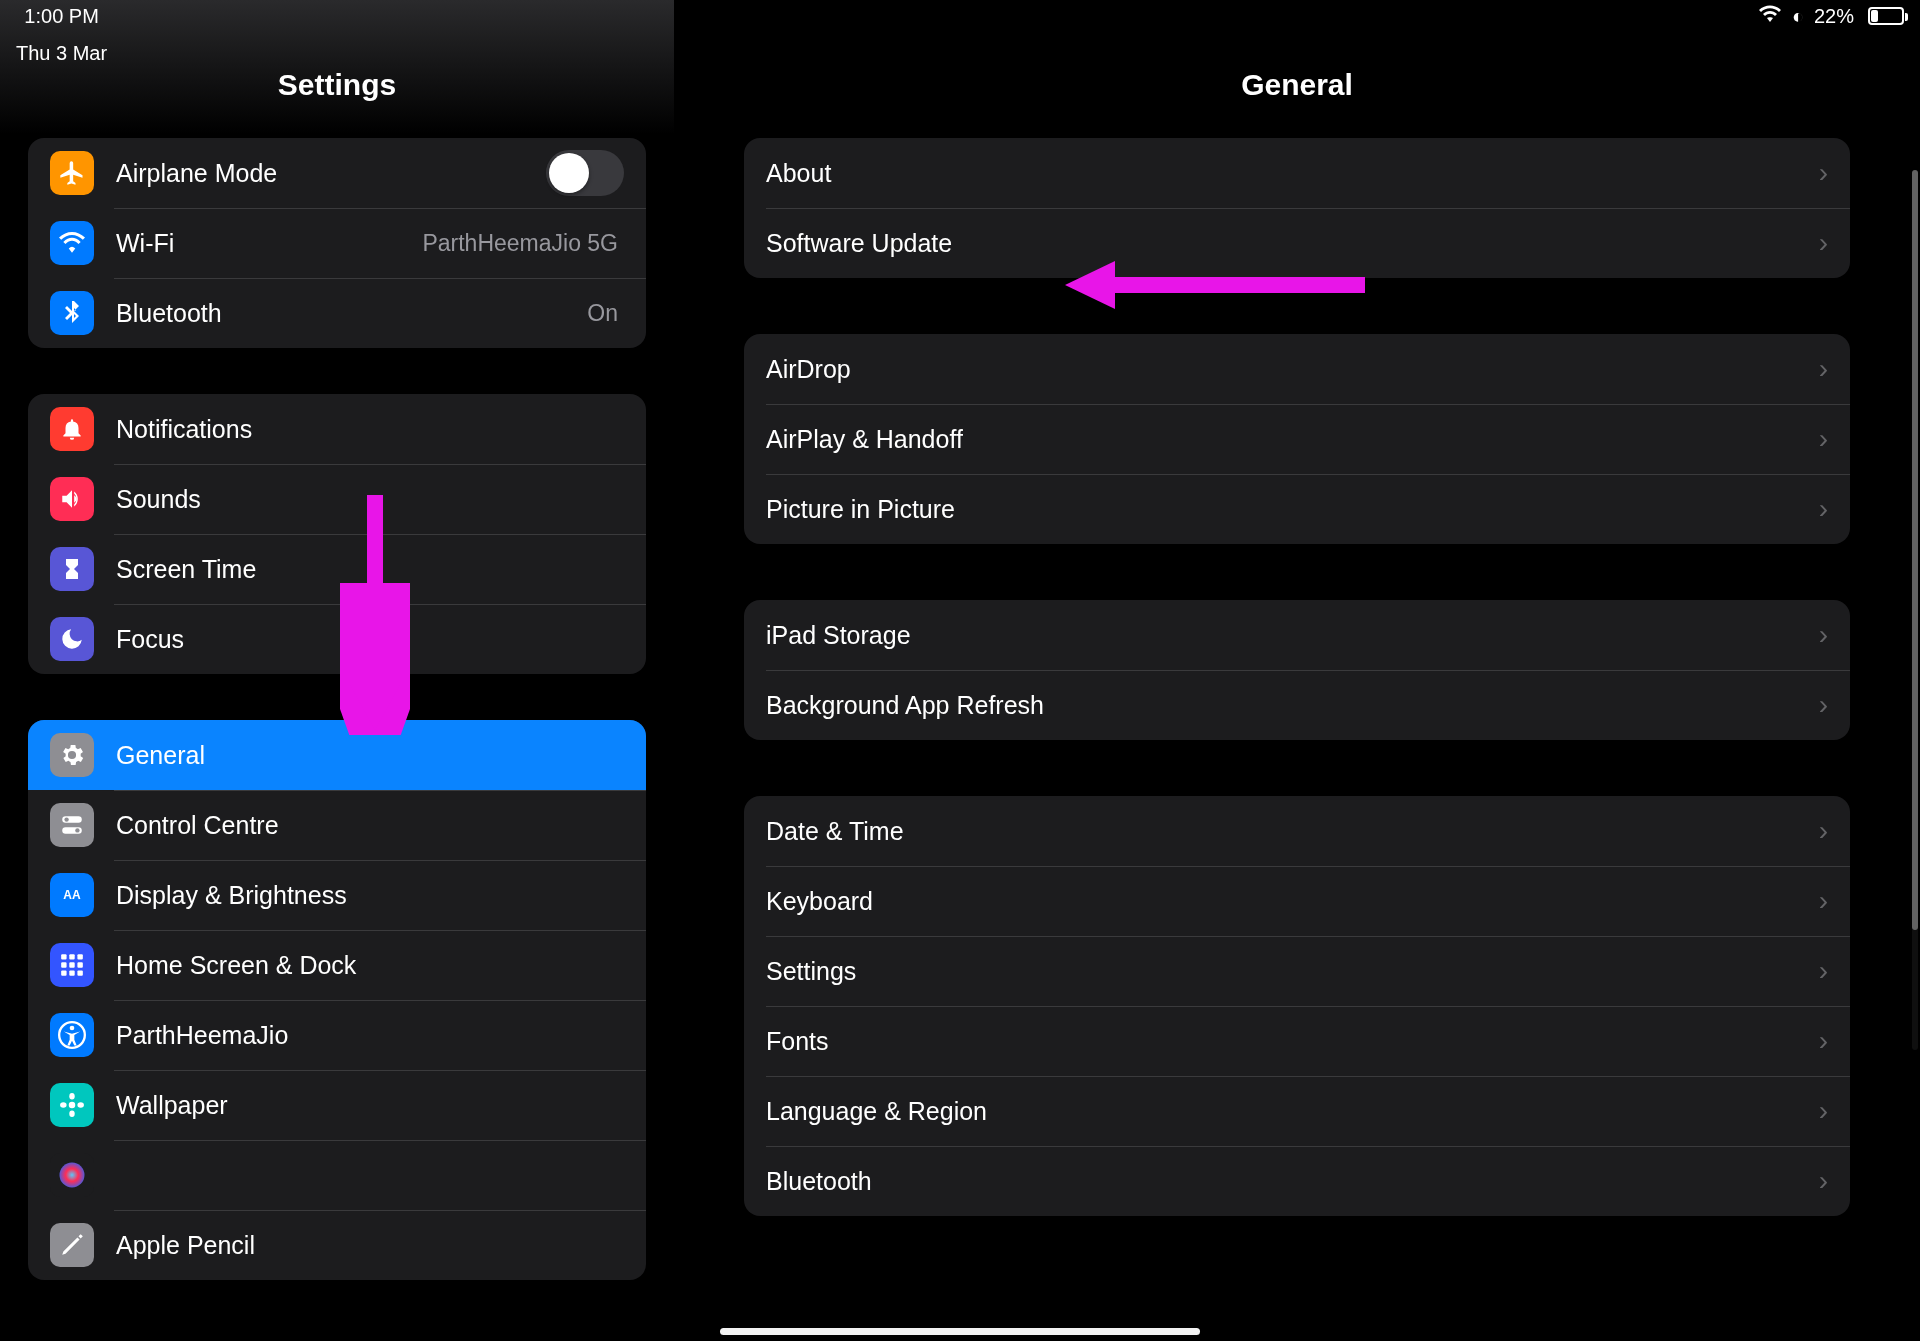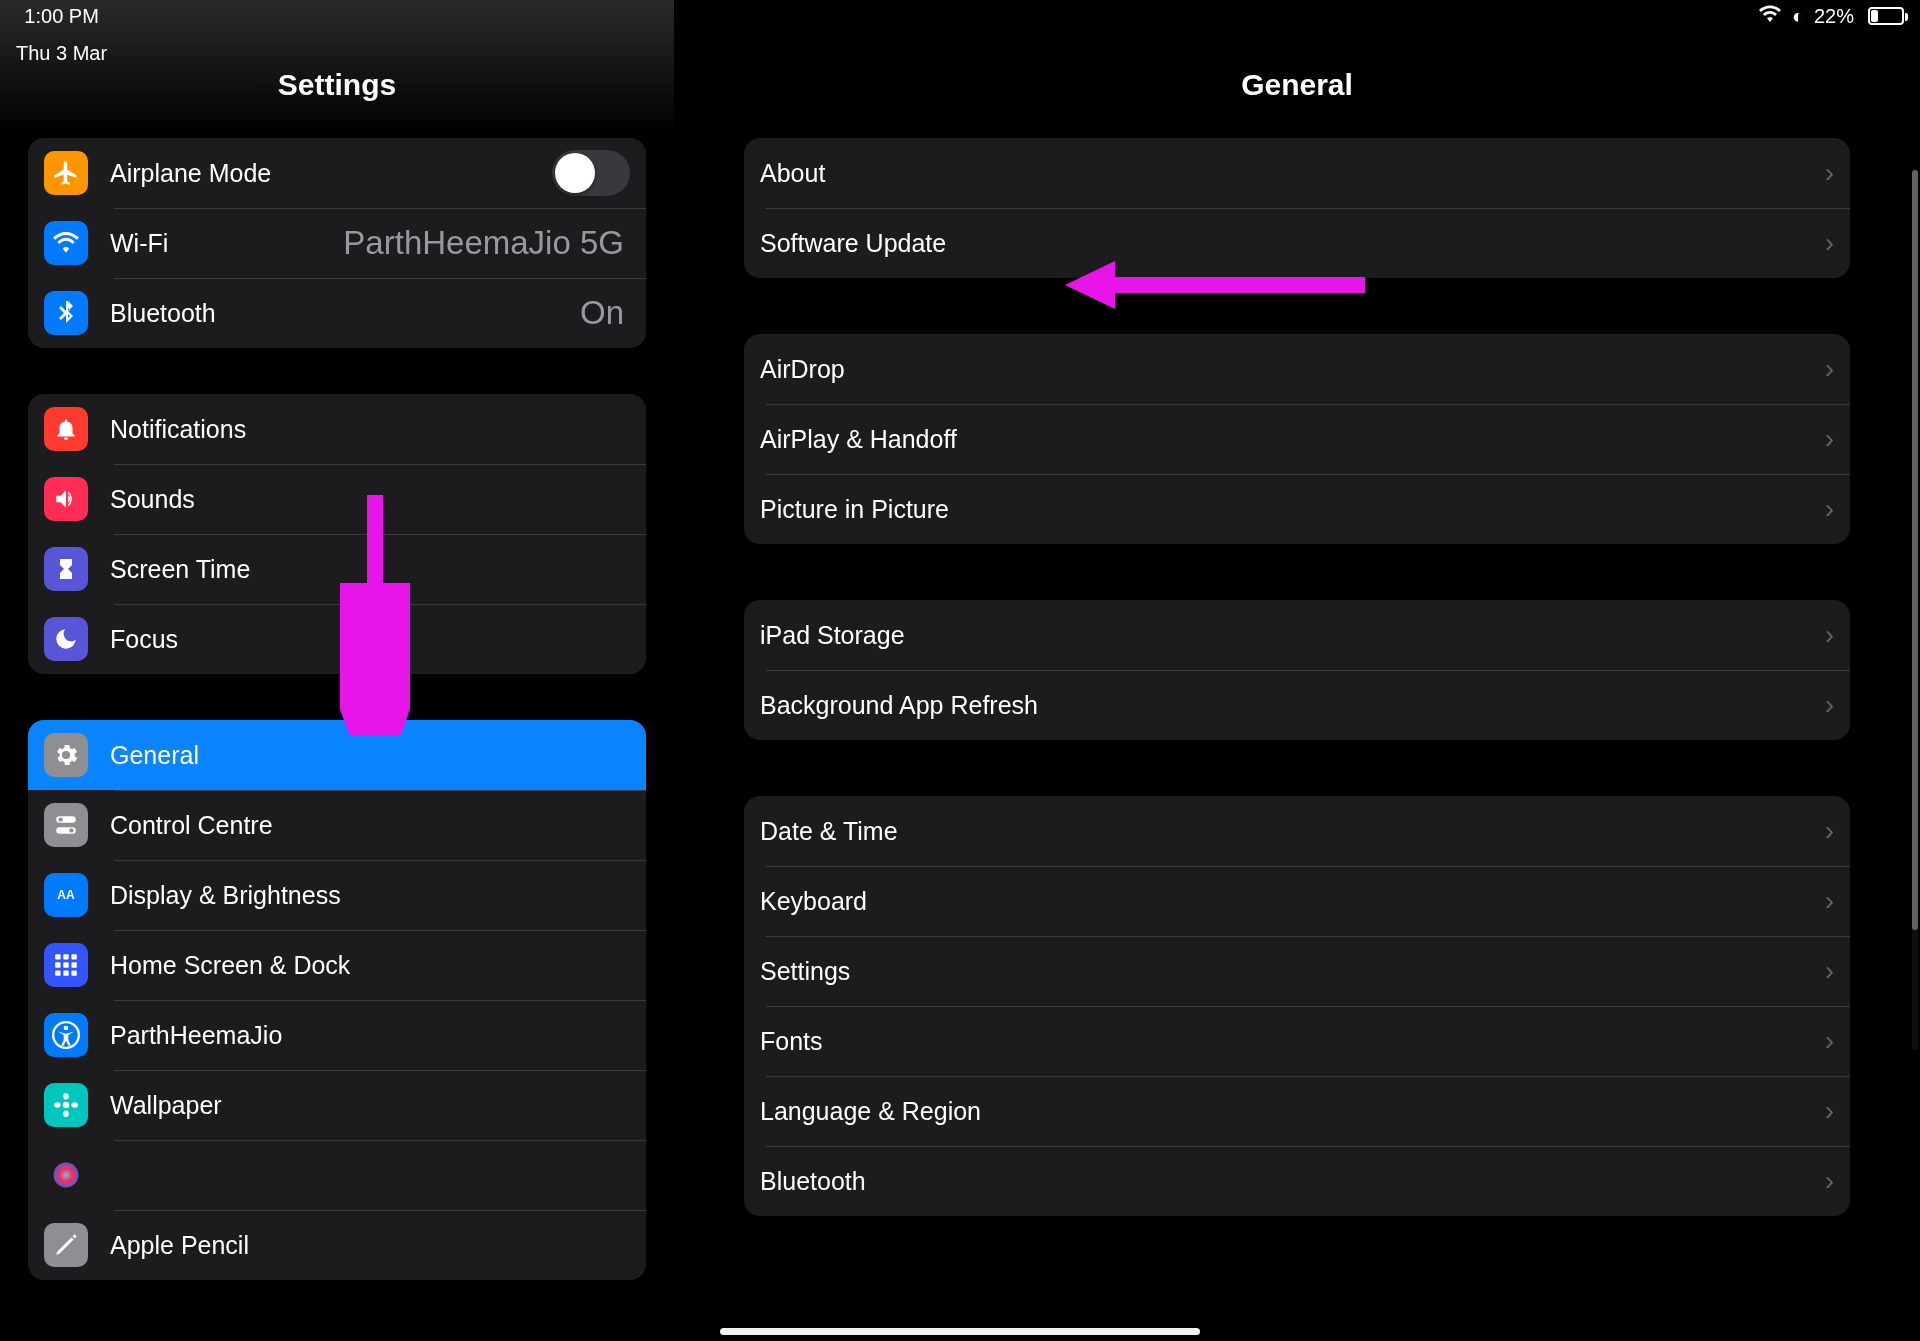--- a/index.html
+++ b/index.html
@@ -17,26 +17,26 @@
   .battery-fill { position:absolute; left:1px; top:1px; bottom:1px; width:22%; background:#fff; border-radius:2px; }
 
   
   .sidebar { position: absolute; left: 0; top: 0; width: 674px; height: 100%; background: linear-gradient(#2a2a2c 0%, #000 10%, #000 100%); padding-top: 40px; }
   .detail  { position: absolute; left: 674px; right:0; top: 0; height: 100%; background: #000; padding-top: 40px; }
   .sidebar-title { text-align: center; font-size: 30px; font-weight: 600; padding: 28px 0 36px; }
   .detail-title { text-align: center; font-size: 30px; font-weight: 600; padding: 28px 0 36px; }
 
   .group { margin: 0 28px 46px; background: #1c1c1e; border-radius: 16px; overflow: hidden; }
   .detail .group { margin: 0 70px 56px; }
-  .row { display: flex; align-items: center; height: 70px; padding: 0 16px; position: relative; font-size: 25px; cursor: pointer; }
+  .row { display: flex; align-items: center; height: 70px; padding: 0 22px; position: relative; font-size: 25px; cursor: pointer; }
   .row + .row::before { content:""; position:absolute; top:0; left: 86px; right:0; height:1px; background:#3a3a3c; }
   .detail .row + .row::before { left: 22px; }
   .row.selected { background: #0a84ff; }
   .row .label { flex: 1; color: #fff; }
-  .row .value { color: #98989e; font-size: 33px; margin-right: 6px; }
+  .row .value { color: #98989e; font-size: 23px; margin-right: 6px; }
   .chev { color: #636366; font-size: 28px; font-weight: 300; }
 
   .icon { width: 44px; height: 44px; border-radius: 10px; margin-right: 22px; display:flex; align-items:center; justify-content:center; font-size: 26px; color:#fff; flex-shrink:0; }
   .row.selected .icon { filter: none; }
 
   
   .toggle { width: 78px; height: 46px; background: #39393d; border-radius: 23px; position: relative; }
   .toggle .knob { position:absolute; left:3px; top:3px; width:40px; height:40px; background:#fff; border-radius:50%; box-shadow: 0 2px 4px rgba(0,0,0,.4); }
 
   

